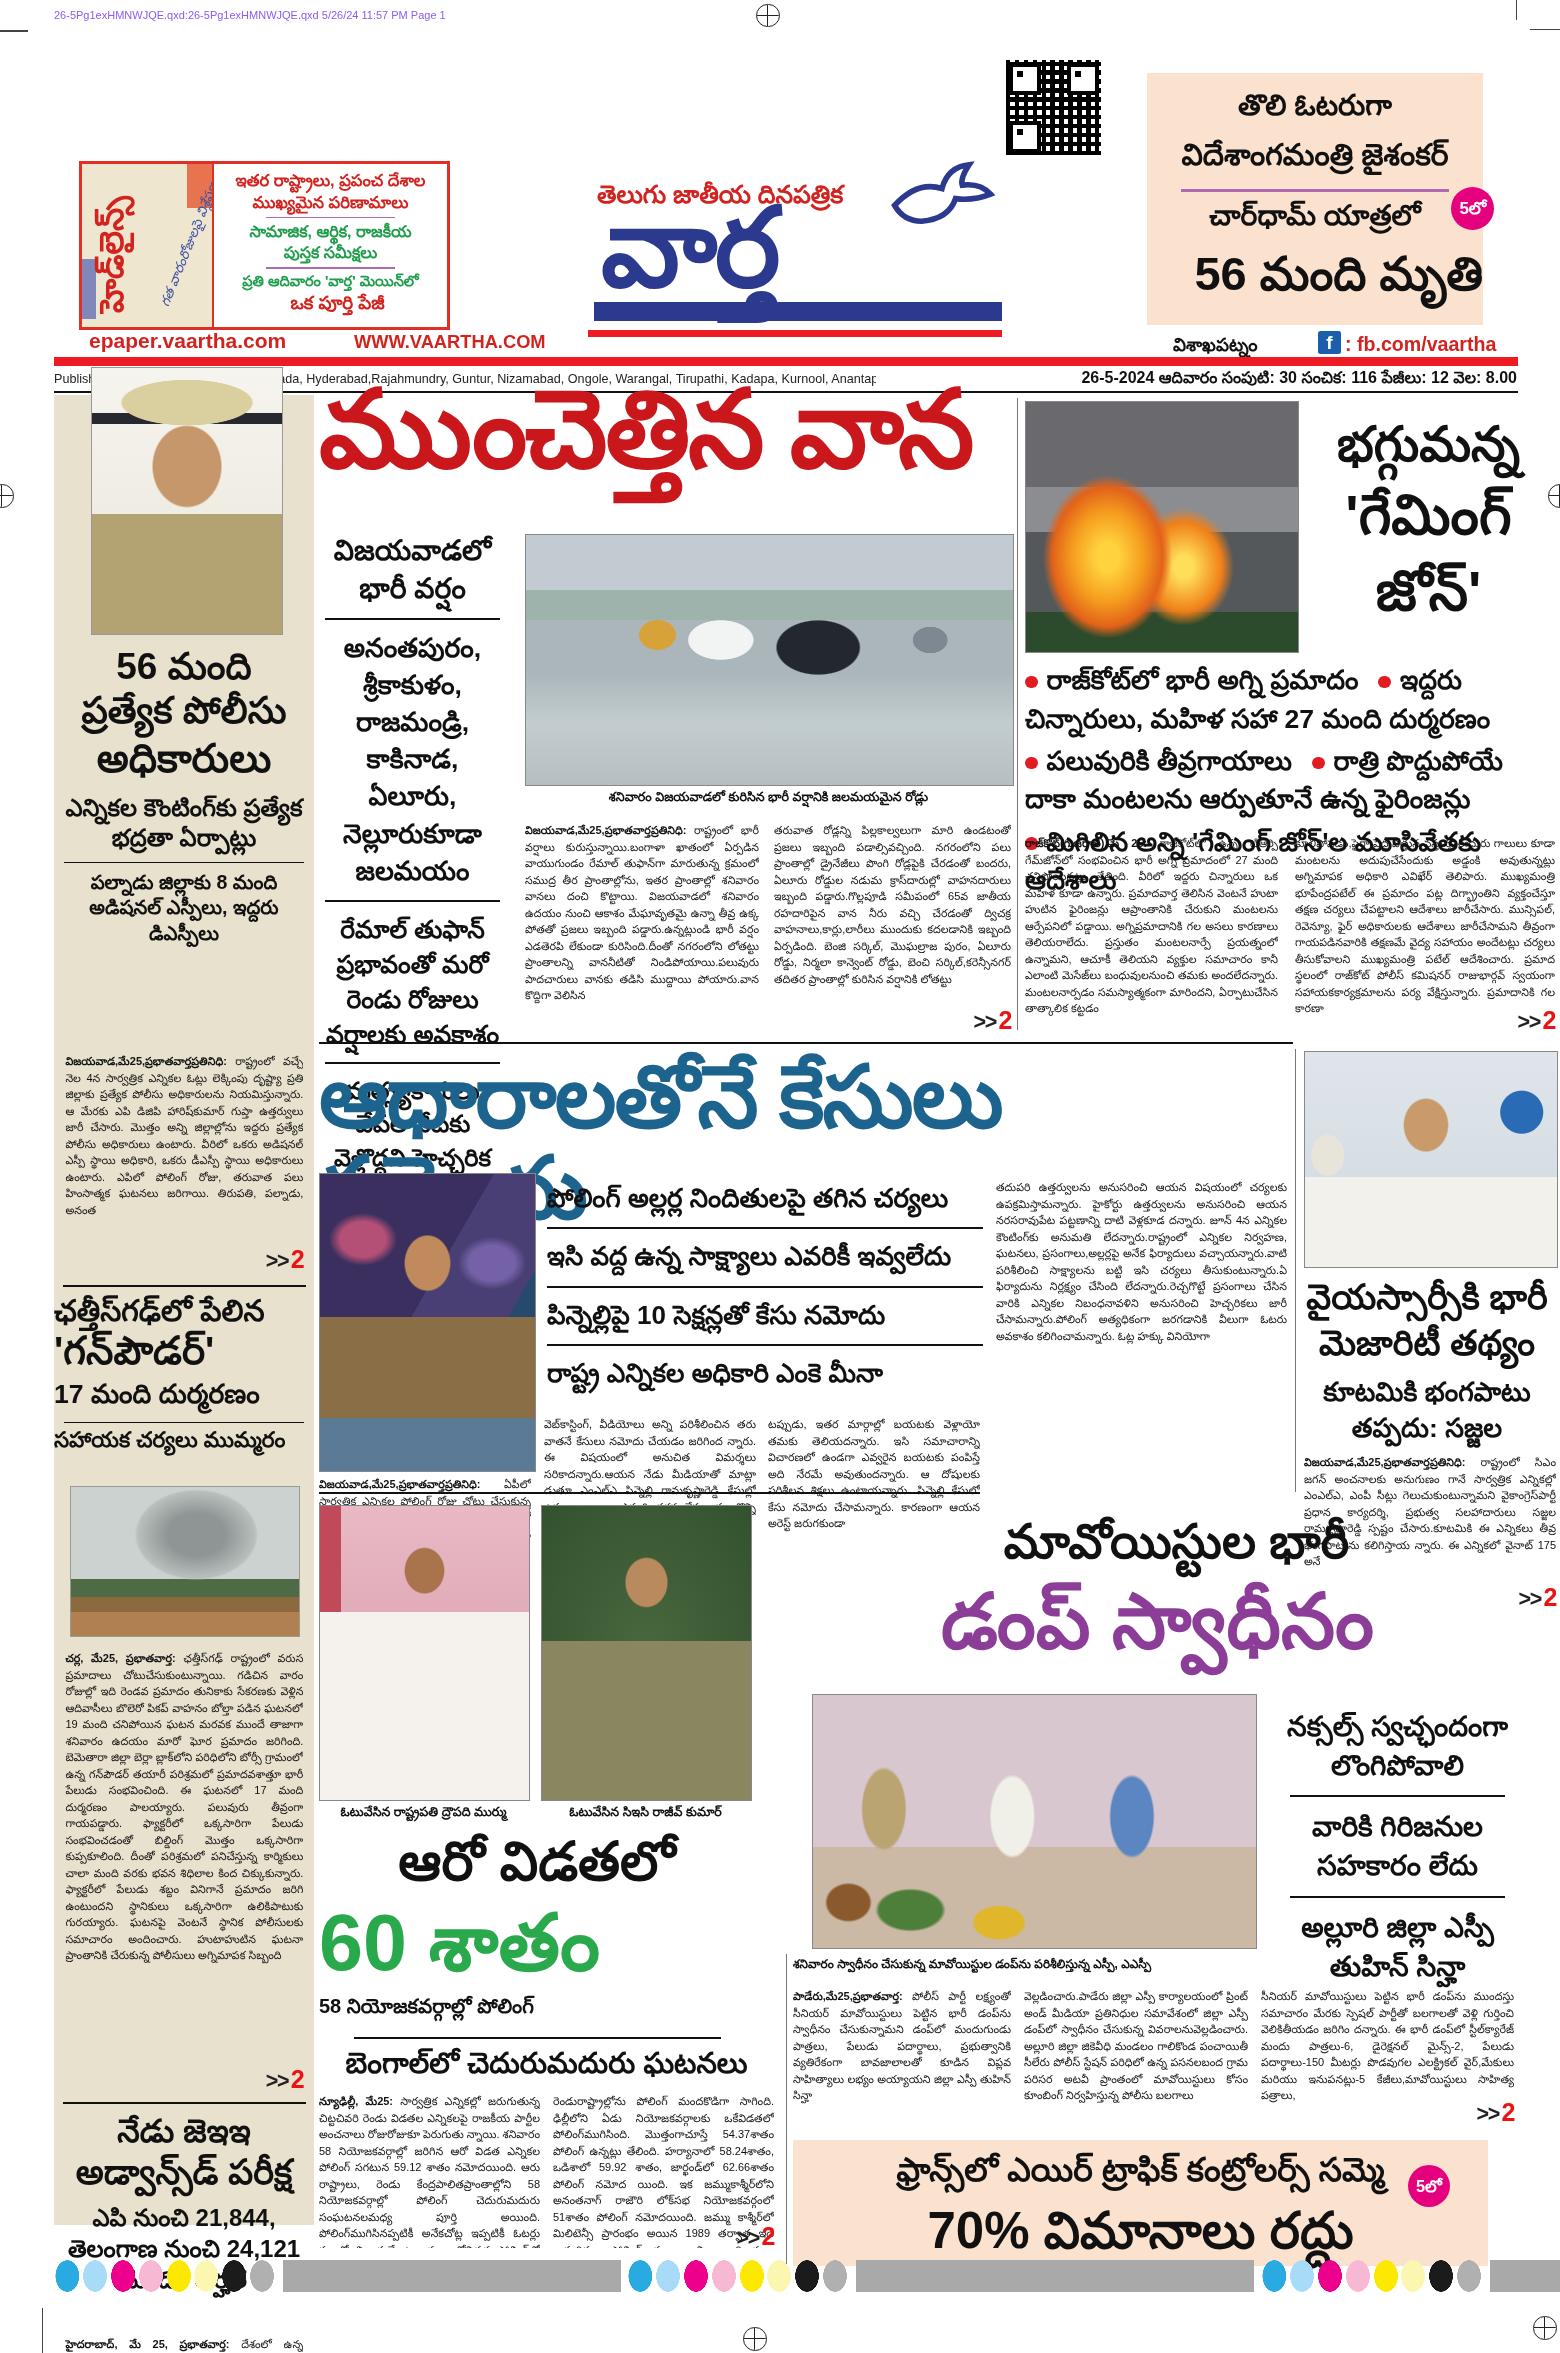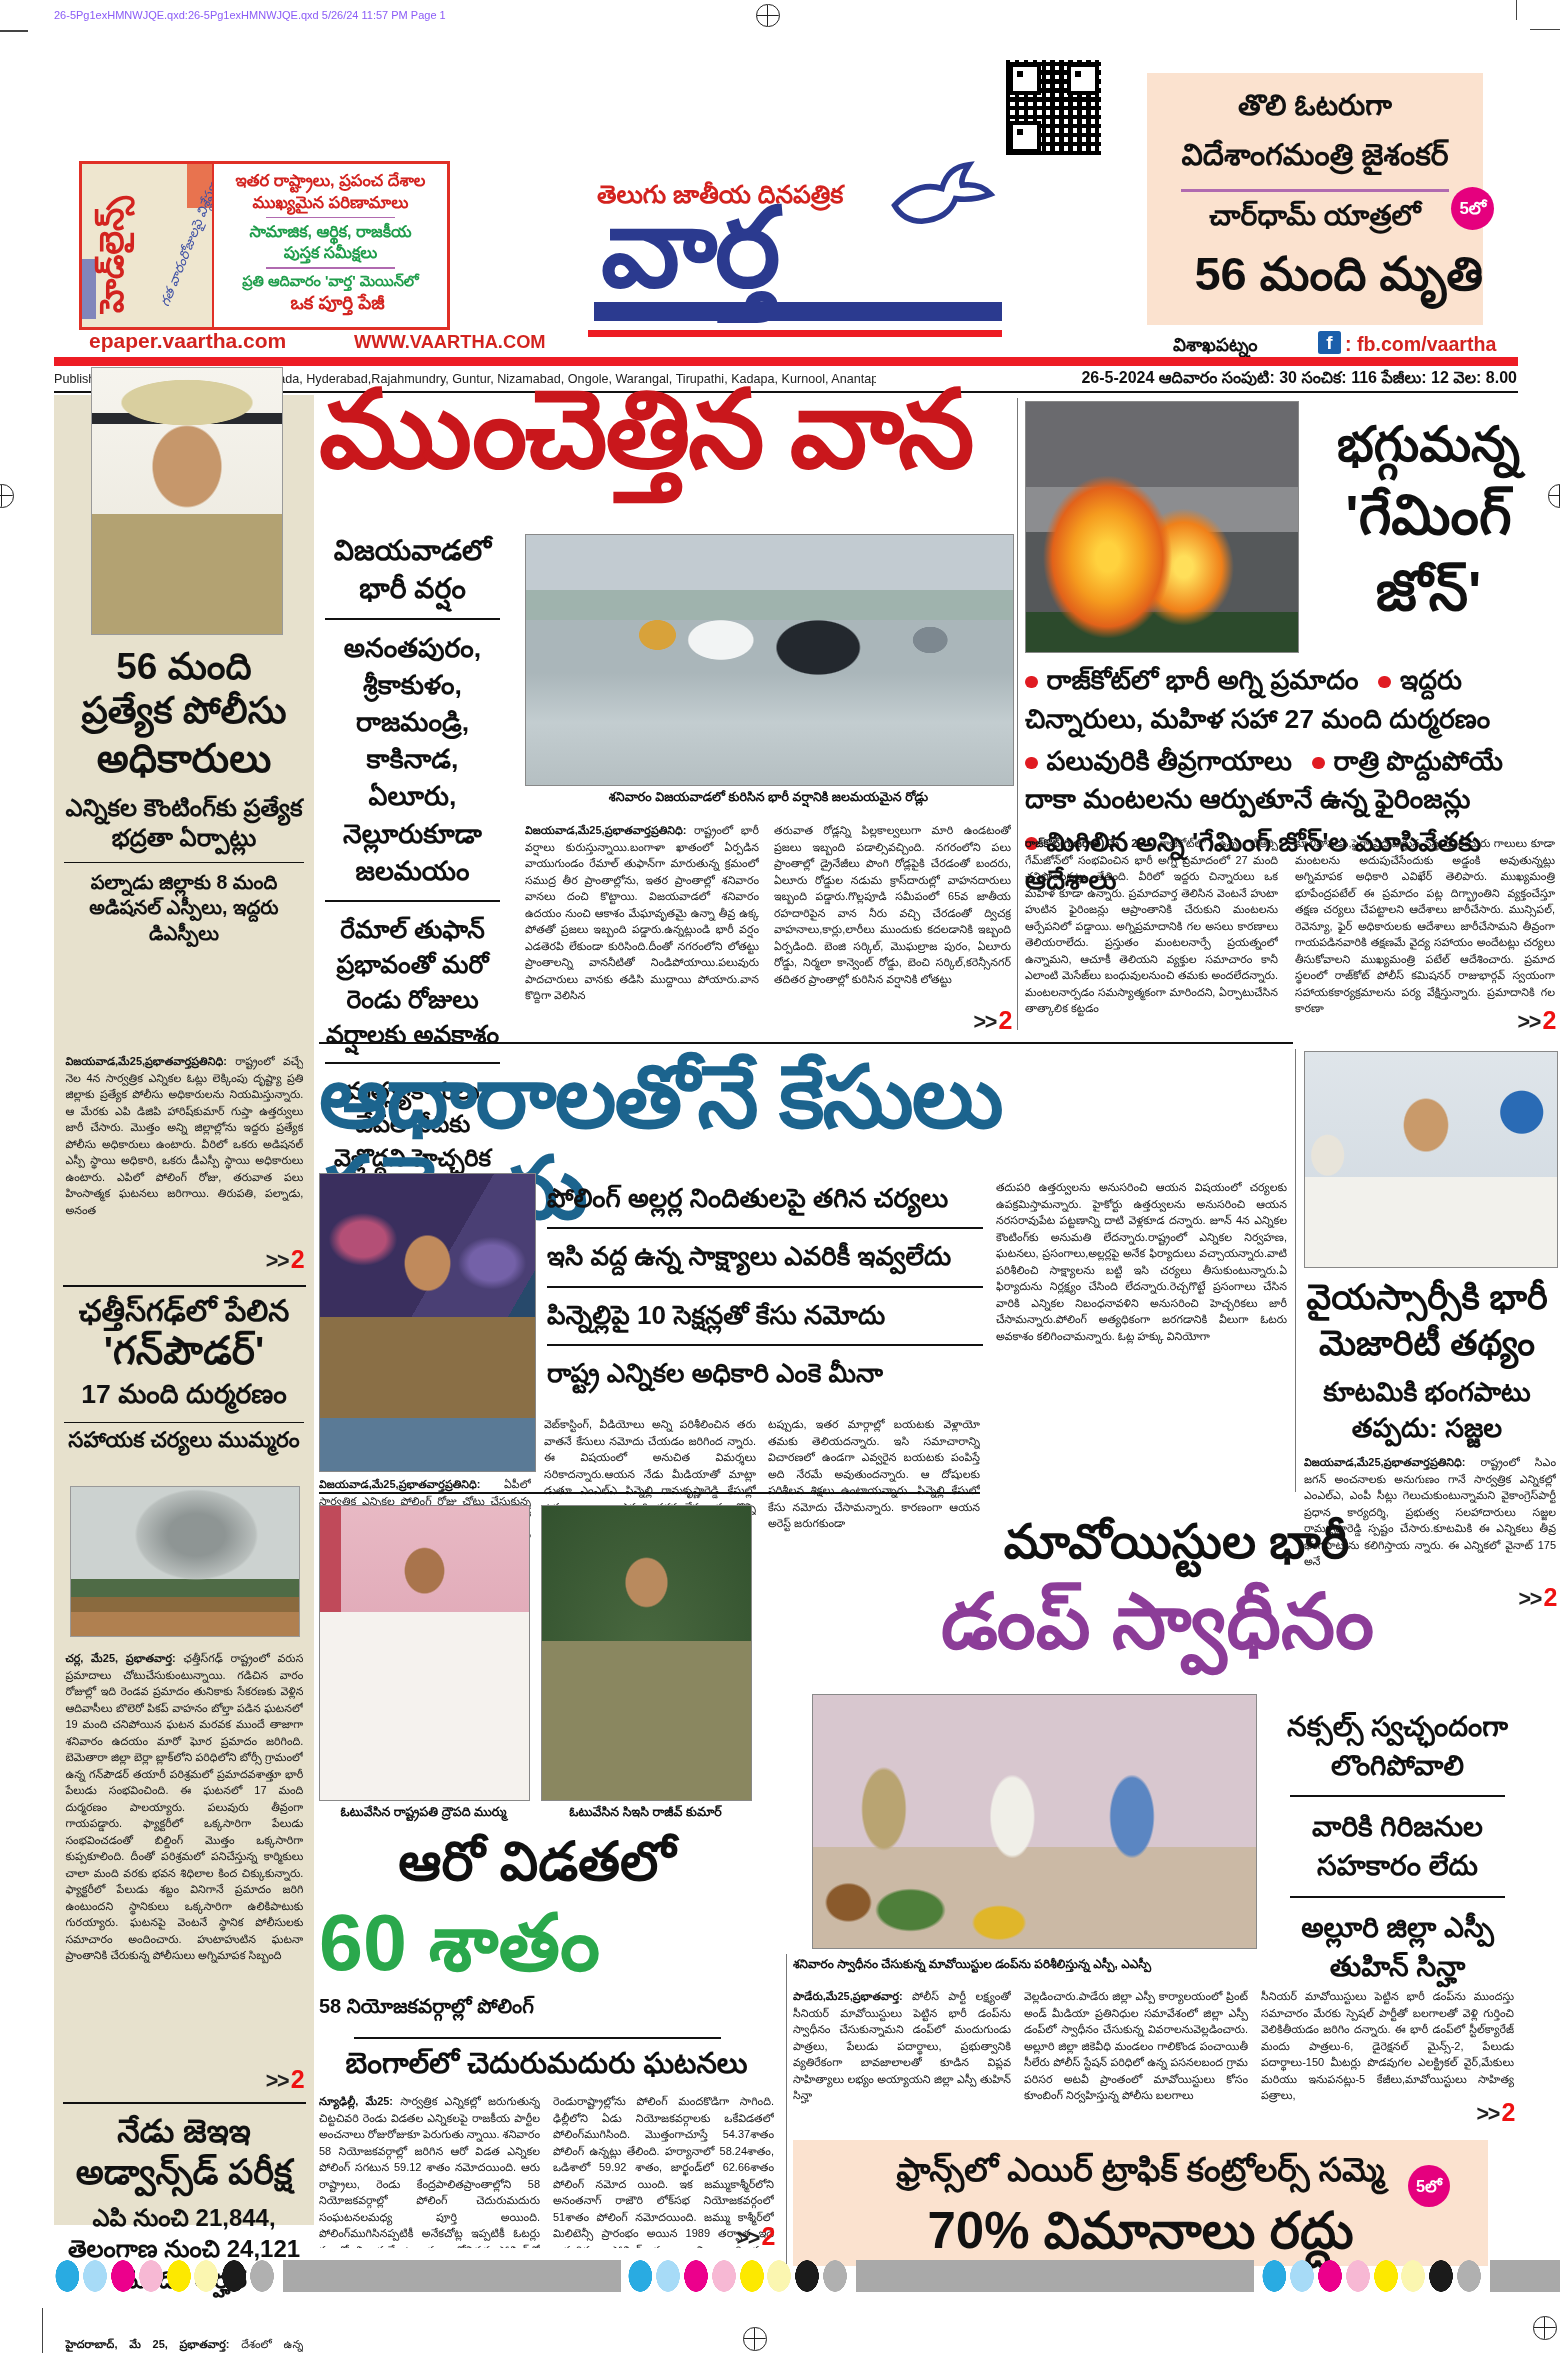--- a/index.html
+++ b/index.html
@@ -122,21 +122,21 @@
     </div>
     <div style="margin:11.4px 11.4px 0;text-align:center;font-size:24px;font-weight:bold;line-height:1.25;">ఎన్నికల కౌంటింగ్‌కు ప్రత్యేక భద్రతా ఏర్పాట్లు</div>
     <div class="rule" style="margin:8.9px 10px 0;height:1.3px;"></div>
     <div style="margin:6.3px 12.6px 0;text-align:center;font-size:19.6px;font-weight:bold;line-height:1.3;">పల్నాడు జిల్లాకు 8 మంది అడిషనల్ ఎస్పీలు, ఇద్దరు డిఎస్పీలు</div>
     <div class="abs" style="left:11.4px;top:658px;width:238px;height:218px;">
       <div class="just" style="height:218px;"><b class="dl">విజయవాడ,మే25,ప్రభాతవార్తప్రతినిధి:</b> <span>రాష్ట్రంలో వచ్చే నెల 4న సార్వత్రిక ఎన్నికల ఓట్లు లెక్కింపు దృష్ట్యా ప్రతి జిల్లాకు ప్రత్యేక పోలీసు అధికారులను నియమిస్తున్నారు. ఆ మేరకు ఎపి డిజిపి హారిష్‌కుమార్ గుప్తా ఉత్తర్వులు జారీ చేసారు. మొత్తం అన్ని జిల్లాల్లోను ఇద్దరు ప్రత్యేక పోలీసు అధికారులు ఉంటారు. వీరిలో ఒకరు అడిషనల్ ఎస్పీ స్థాయి అధికారి, ఒకరు డీఎస్పీ స్థాయి అధికారులు ఉంటారు. ఎపిలో పోలింగ్ రోజు, తరువాత పలు హింసాత్మక ఘటనలు జరిగాయి. తిరుపతి, పల్నాడు, అనంత</span></div>
       <span class="jump" style="right:0;bottom:-2.5px;"><span class="ar">&gt;&gt;</span><span class="pg">2</span></span>
     </div>
     <div class="rule" style="position:absolute;left:8.9px;top:890px;width:243px;height:1.9px;"></div>
 
-    <div class="abs" style="left:0;top:898px;width:260px;text-align:center;">
+    <div class="abs" style="left:0;top:898px;width:260px;text-align:left;">
       <div style="font-size:30px;font-weight:bold;line-height:1.2;">ఛత్తీస్‌గఢ్‌లో పేలిన</div>
       <div style="font-size:39px;font-weight:bold;line-height:1.15;">'గన్‌పౌడర్'</div>
       <div style="font-size:26.6px;font-weight:bold;margin-top:5px;">17 మంది దుర్మరణం</div>
       <div class="rule" style="margin:6.3px 10px 0;height:1.3px;"></div>
       <div style="font-size:21.5px;font-weight:bold;margin-top:5px;">సహాయక చర్యలు ముమ్మరం</div>
     </div>
     <div class="abs photo" style="left:16.4px;top:1091px;width:228px;height:149px;border:0.6px solid #999;background:
          radial-gradient(95px 70px at 55% 32%,#8e9594 30%,#b9bfbd 62%,rgba(0,0,0,0) 65%),
          linear-gradient(180deg,#ccd2d0 0 62%,#4f6b46 62% 74%,#8a6a3e 74% 84%,#b08050 84%);"></div>
     <div class="abs" style="left:11.4px;top:1255px;width:238px;height:443px;">

